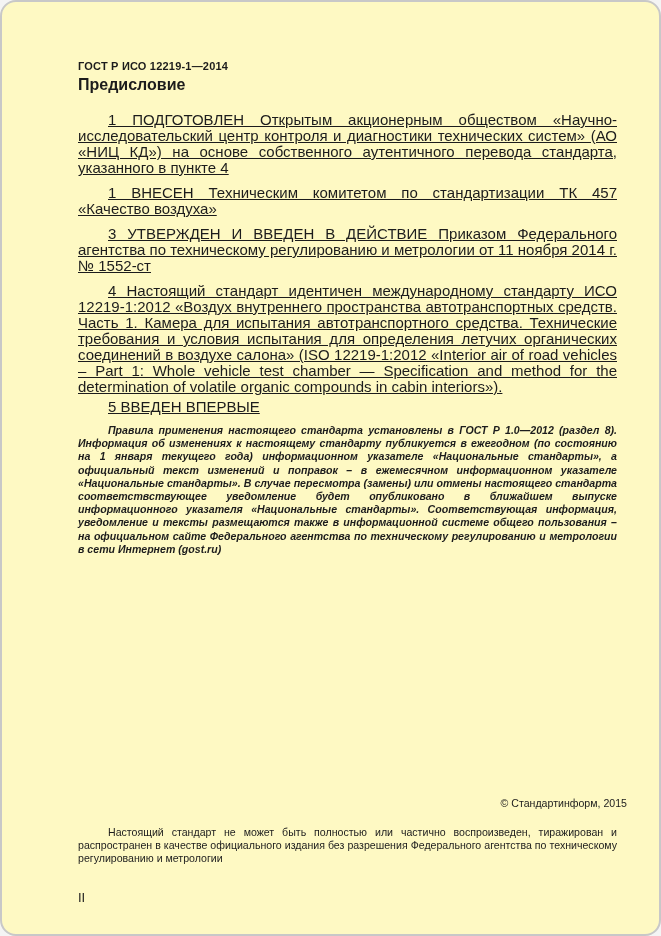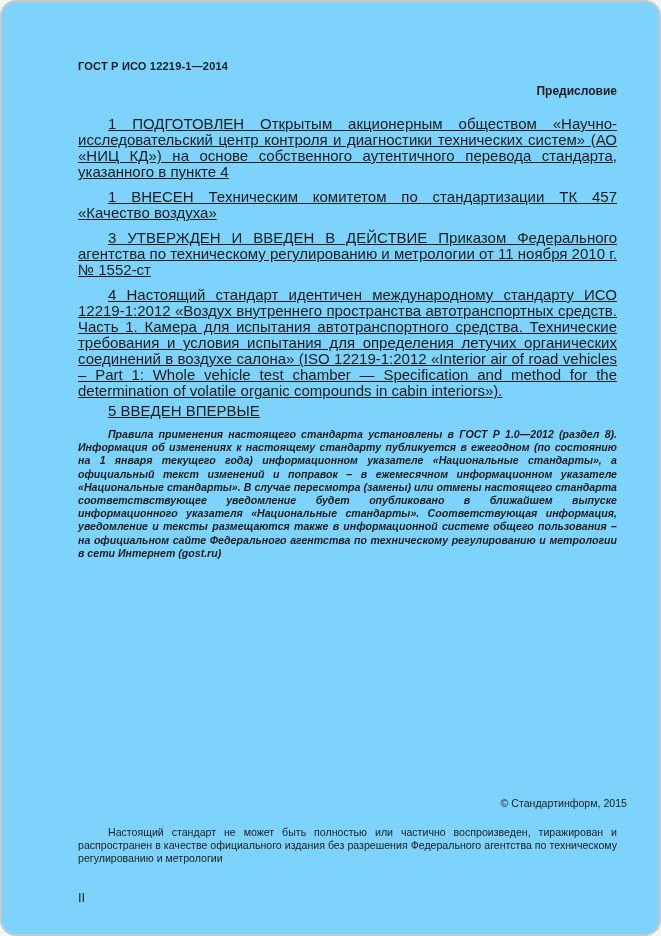--- a/index.html
+++ b/index.html
@@ -7,41 +7,41 @@
   body {
     width: 661px; height: 936px;
     font-family: "Liberation Sans", sans-serif;
     color: #1c1c1c;
     position: relative;
   }
   .page {
     position: absolute;
     left: 0; top: 0;
     width: 661px; height: 936px;
-    background: #7dd3fc;
+    background: #fef9c3;
     border: 2px solid #c8c8c8;
     border-radius: 16px;
     overflow: hidden;
   }
   .content {
     position: absolute;
     left: 76px;
     top: 58px;
     width: 539px;
   }
   .doc-header {
     font-size: 11px;
     font-weight: bold;
     letter-spacing: 0.2px;
   }
   .doc-title {
-    text-align: right;
-    font-size: 12px;
+    text-align: left;
+    font-size: 16px;
     font-weight: bold;
-    margin-top: 12px;
+    margin-top: 4px;
     margin-bottom: 18px;
   }
   .para {
     font-size: 15px;
     line-height: 16px;
     text-align: justify;
     text-indent: 30px;
     margin-bottom: 9px;
     text-decoration: underline;
   }
@@ -82,21 +82,21 @@
 </head>
 <body>
 
 <div class="page">
   <div class="content">
     <div class="doc-header">ГОСТ Р ИСО 12219-1—2014</div>
     <div class="doc-title">Предисловие</div>
 
     <p class="para">1 ПОДГОТОВЛЕН Открытым акционерным  обществом «Научно-исследовательский центр контроля и диагностики технических систем» (АО «НИЦ КД») на основе собственного аутентичного перевода стандарта, указанного в пункте 4</p>
     <p class="para gap-top">1 ВНЕСЕН Техническим комитетом по стандартизации ТК 457 «Качество воздуха»</p>
-    <p class="para gap-top">3 УТВЕРЖДЕН И ВВЕДЕН В ДЕЙСТВИЕ Приказом Федерального агентства по техническому регулированию и метрологии от 11 ноября 2010 г. № 1552-ст</p>
+    <p class="para gap-top">3 УТВЕРЖДЕН И ВВЕДЕН В ДЕЙСТВИЕ Приказом Федерального агентства по техническому регулированию и метрологии от 11 ноября 2014 г. № 1552-ст</p>
     <p class="para gap-top tight">4 Настоящий стандарт идентичен международному стандарту ИСО 12219-1:2012 «Воздух внутреннего пространства автотранспортных средств. Часть 1. Камера для испытания автотранспортного средства. Технические требования и условия испытания для определения летучих органических соединений в воздухе салона» (ISO 12219-1:2012 «Interior air of road vehicles – Part 1: Whole vehicle test chamber — Specification and method for the determination of volatile organic compounds in cabin interiors»).</p>
     <p class="para gap-top">5 ВВЕДЕН ВПЕРВЫЕ</p>
 
     <p class="italic-block">Правила применения настоящего стандарта установлены в ГОСТ Р 1.0—2012 (раздел 8). Информация об изменениях к настоящему стандарту публикуется в ежегодном (по состоянию на 1 января текущего года)  информационном указателе «Национальные стандарты», а официальный текст изменений и поправок – в ежемесячном  информационном указателе «Национальные стандарты». В случае пересмотра (замены) или отмены настоящего стандарта соответствствующее уведомление будет опубликовано в ближайшем выпуске информационного указателя «Национальные стандарты». Соответствующая информация, уведомление и тексты размещаются также в информационной системе общего пользования – на официальном сайте Федерального агентства по техническому регулированию и метрологии в сети Интернет (gost.ru)</p>
   </div>
 
   <div class="copyright">© Стандартинформ, 2015</div>
   <p class="repro-note">Настоящий стандарт не может быть полностью или частично воспроизведен, тиражирован и распространен в качестве официального издания без разрешения Федерального агентства по техническому регулированию и метрологии</p>
   <div class="page-number">II</div>
 </div>

